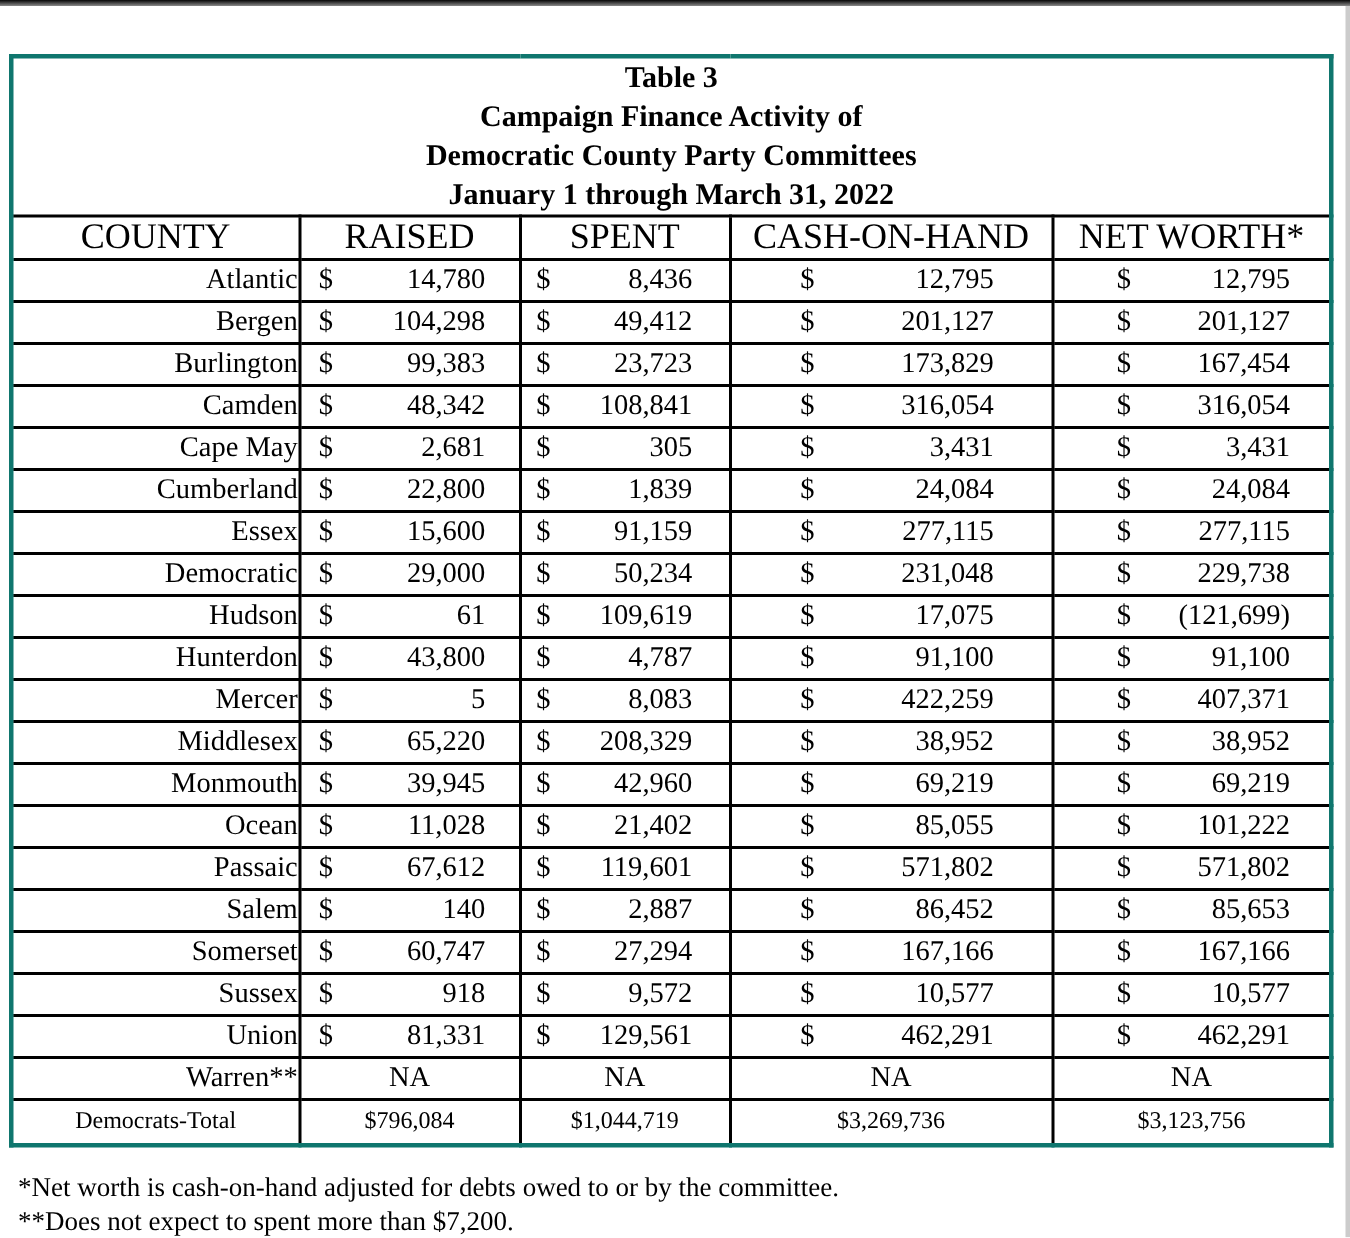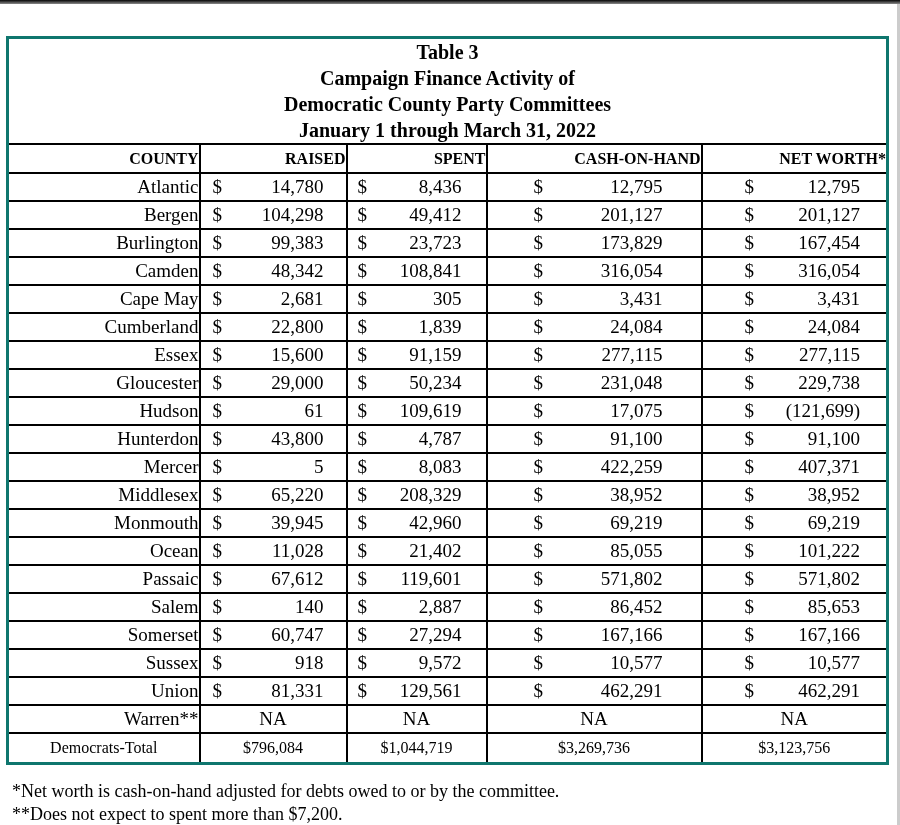--- a/index.html
+++ b/index.html
@@ -21,21 +21,21 @@
     margin-top:32px;
   }
   table.finance td, table.finance th{
     border:2px solid #000;padding:0;overflow:hidden;white-space:nowrap;
   }
   .title-cell{padding:5px 0 3px 0;}
   .title-cell div{
     text-align:center;font-weight:bold;font-size:20px;line-height:26px;
   }
   tr.header-row th{
-    height:27px;font-weight:bold;font-size:16px;text-align:right;
+    height:27px;font-weight:normal;font-size:24px;text-align:center;
     vertical-align:middle;
   }
   tbody td{height:26px;font-size:19px;vertical-align:middle;}
   td.county{text-align:right;}
   .money{display:flex;justify-content:space-between;align-items:baseline;}
   td.c1 .money{padding:0 22px 0 12px;}
   td.c2 .money{padding:0 24px 0 10px;}
   td.c3 .money{padding:0 38px 0 46px;}
   td.c4 .money{padding:0 26px 0 42px;}
   td.na{text-align:center;}
@@ -262,21 +262,21 @@
             </div>
           </td>
           <td class="c4">
             <div class="money">
               <span>$</span>
               <span>277,115</span>
             </div>
           </td>
         </tr>
         <tr>
-          <td class="county">Gloucester</td>
+          <td class="county">Democratic</td>
           <td class="c1">
             <div class="money">
               <span>$</span>
               <span>29,000</span>
             </div>
           </td>
           <td class="c2">
             <div class="money">
               <span>$</span>
               <span>50,234</span>

